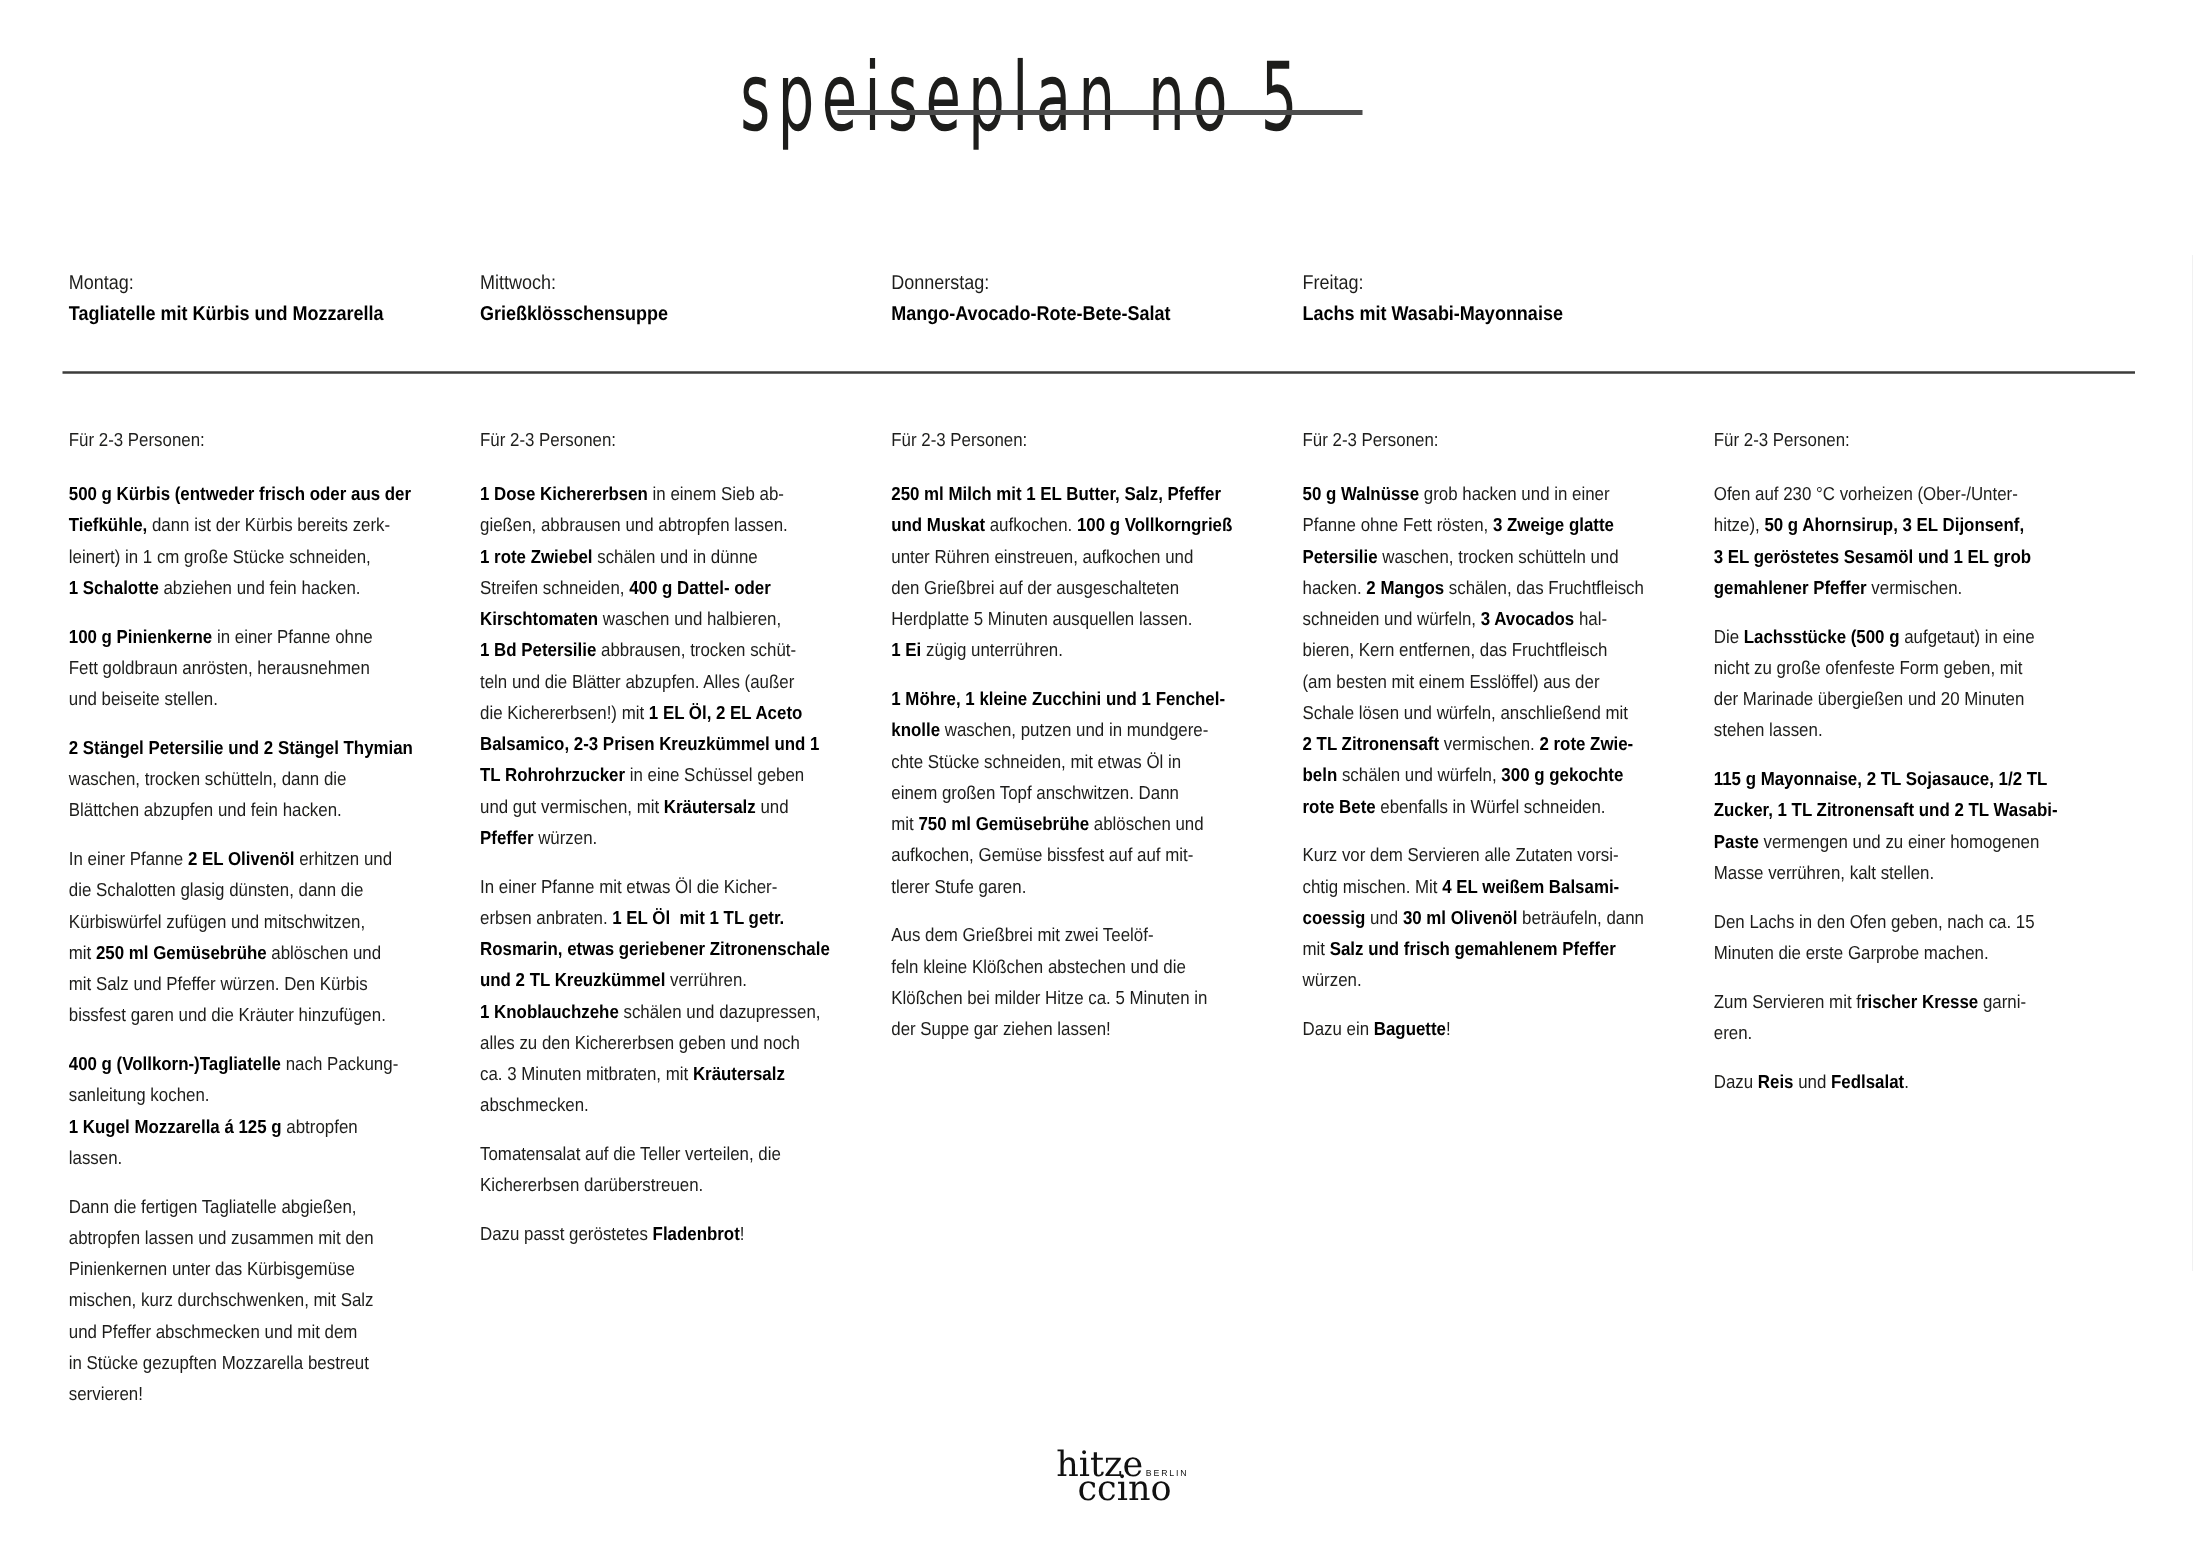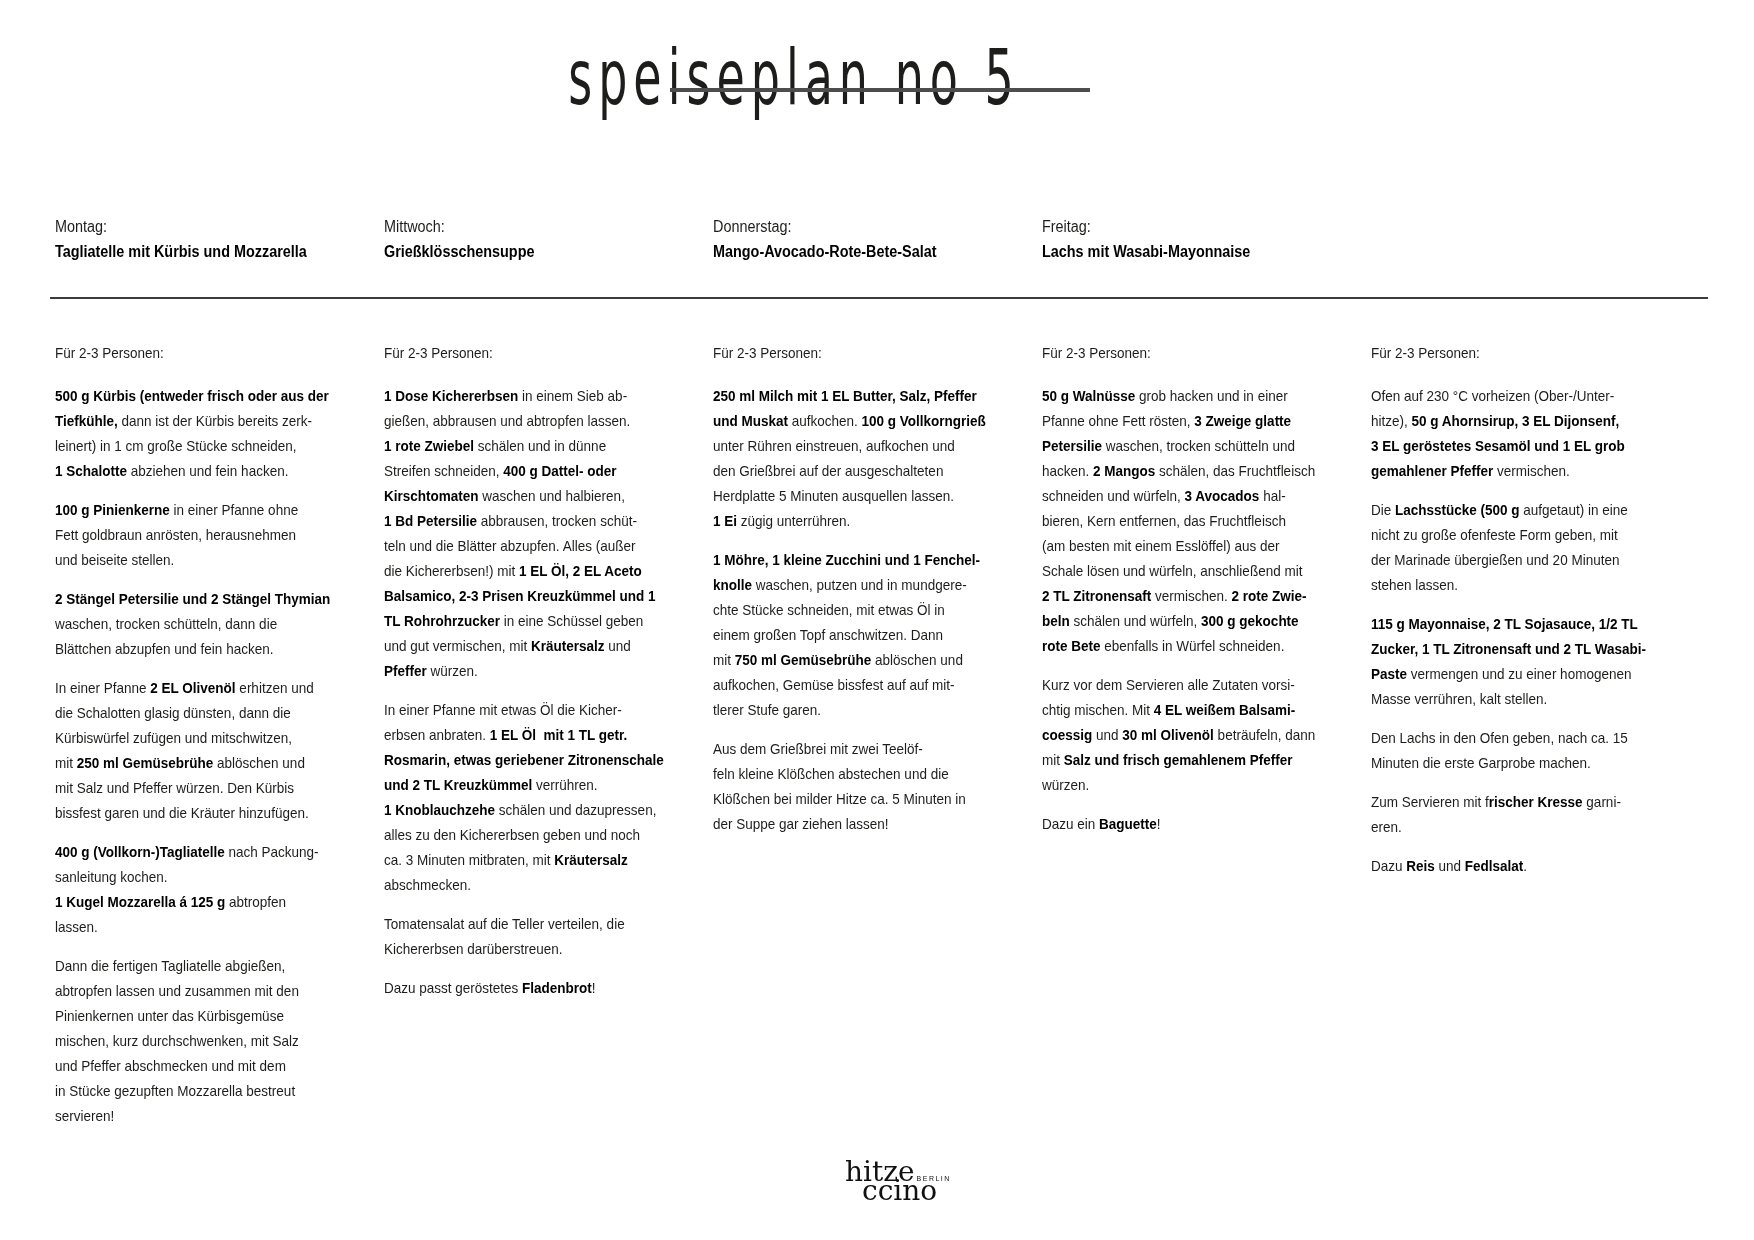--- a/index.html
+++ b/index.html
@@ -13,20 +13,21 @@
     color: #1d1d1b;
   }
 
   
   .title-wrap {
     position: absolute;
     top: 40px;
     left: 0;
     width: 1588px;
     text-align: center;
+    padding-left: 24px;
   }
   .title {
     margin: 0;
     display: inline-block;
     font-family: "DejaVu Sans", sans-serif;
     font-weight: normal;
     font-size: 46px;
     line-height: 46px;
     letter-spacing: 6px;
     color: #1d1d1b;

